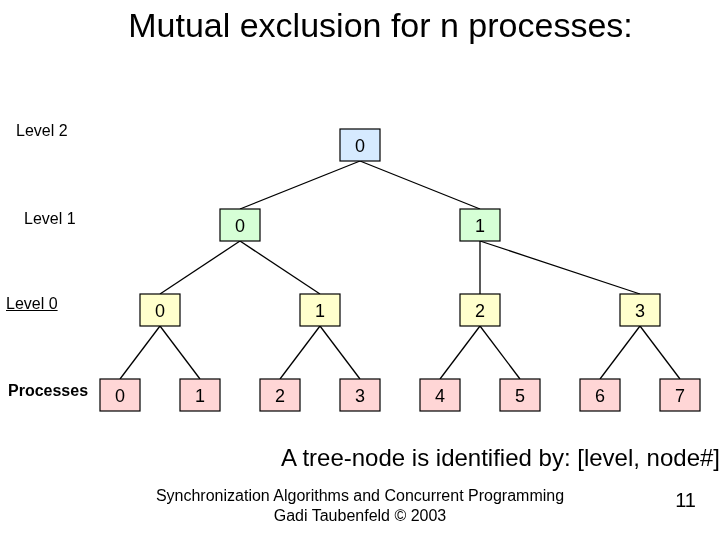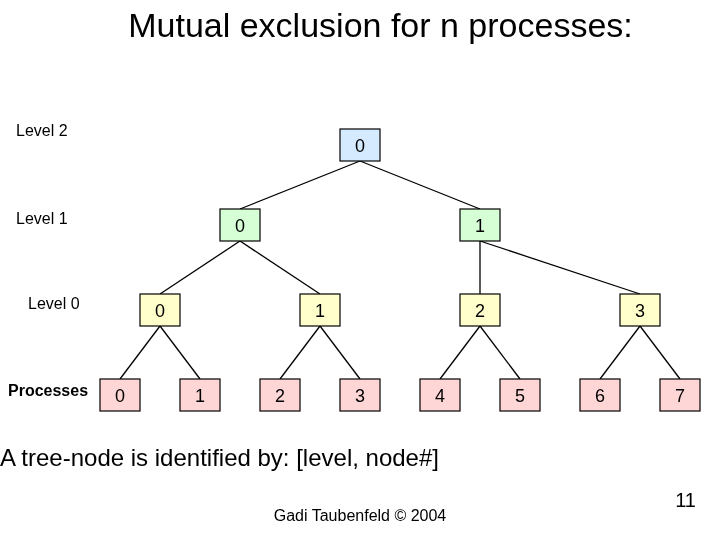--- a/index.html
+++ b/index.html
@@ -22,21 +22,21 @@
     margin-left: 41px;
   }
   .level-label {
     position: absolute;
     font-size: 16px;
     font-family: Verdana, Geneva, sans-serif;
   }
   .caption {
     position: absolute;
     width: 100%;
-    text-align: left;
+    text-align: right;
     font-size: 24px;
     top: 444px;
   }
   .credit {
     position: absolute;
     width: 100%;
     text-align: center;
     font-size: 16px;
     top: 486px;
     line-height: 1.25;
@@ -65,22 +65,22 @@
   .edge { stroke: #000; stroke-width: 1.3; }
 </style>
 </head>
 <body>
 
 <div class="title">
   <span>Mutual exclusion for n processes:</span><br>
 </div>
 
 <div class="level-label" style="left:16px; top:122px;">Level 2</div>
-<div class="level-label" style="left:16px; top:210px;">Level 1</div>
-<div class="level-label" style="left:28px; top:295px;">Level 0</div>
+<div class="level-label" style="left:24px; top:210px;">Level 1</div>
+<div class="level-label" style="left:6px; top:295px;text-decoration:underline;">Level 0</div>
 <div class="level-label" style="left:8px;  top:382px;font-weight:bold;">Processes</div>
 
 <svg width="720" height="540" id="tree-svg">
     <line x1="360" y1="161" x2="240" y2="209" class="edge"></line>
     <line x1="360" y1="161" x2="480" y2="209" class="edge"></line>
     <line x1="240" y1="241" x2="160" y2="294" class="edge"></line>
     <line x1="240" y1="241" x2="320" y2="294" class="edge"></line>
     <line x1="480" y1="241" x2="480" y2="294" class="edge"></line>
     <line x1="480" y1="241" x2="640" y2="294" class="edge"></line>
     <line x1="160" y1="326" x2="120" y2="379" class="edge"></line>
@@ -119,17 +119,17 @@
     <text x="520" y="396" class="node-text">5</text>
     <rect x="580" y="379" width="40" height="32" class="node-rect pink"></rect>
     <text x="600" y="396" class="node-text">6</text>
     <rect x="660" y="379" width="40" height="32" class="node-rect pink"></rect>
     <text x="680" y="396" class="node-text">7</text>
   </svg>
 
 <div class="caption">A tree-node is identified by: [level, node#]</div>
 
 <div class="credit">
-  <br>
-  <span>Gadi Taubenfeld © 2004</span>
+  <span>Synchronization Algorithms and Concurrent Programming</span><br>
+  <span>Gadi Taubenfeld © 2003</span>
 </div>
 
 <div class="pagenum">11</div>
 
 </body></html>

